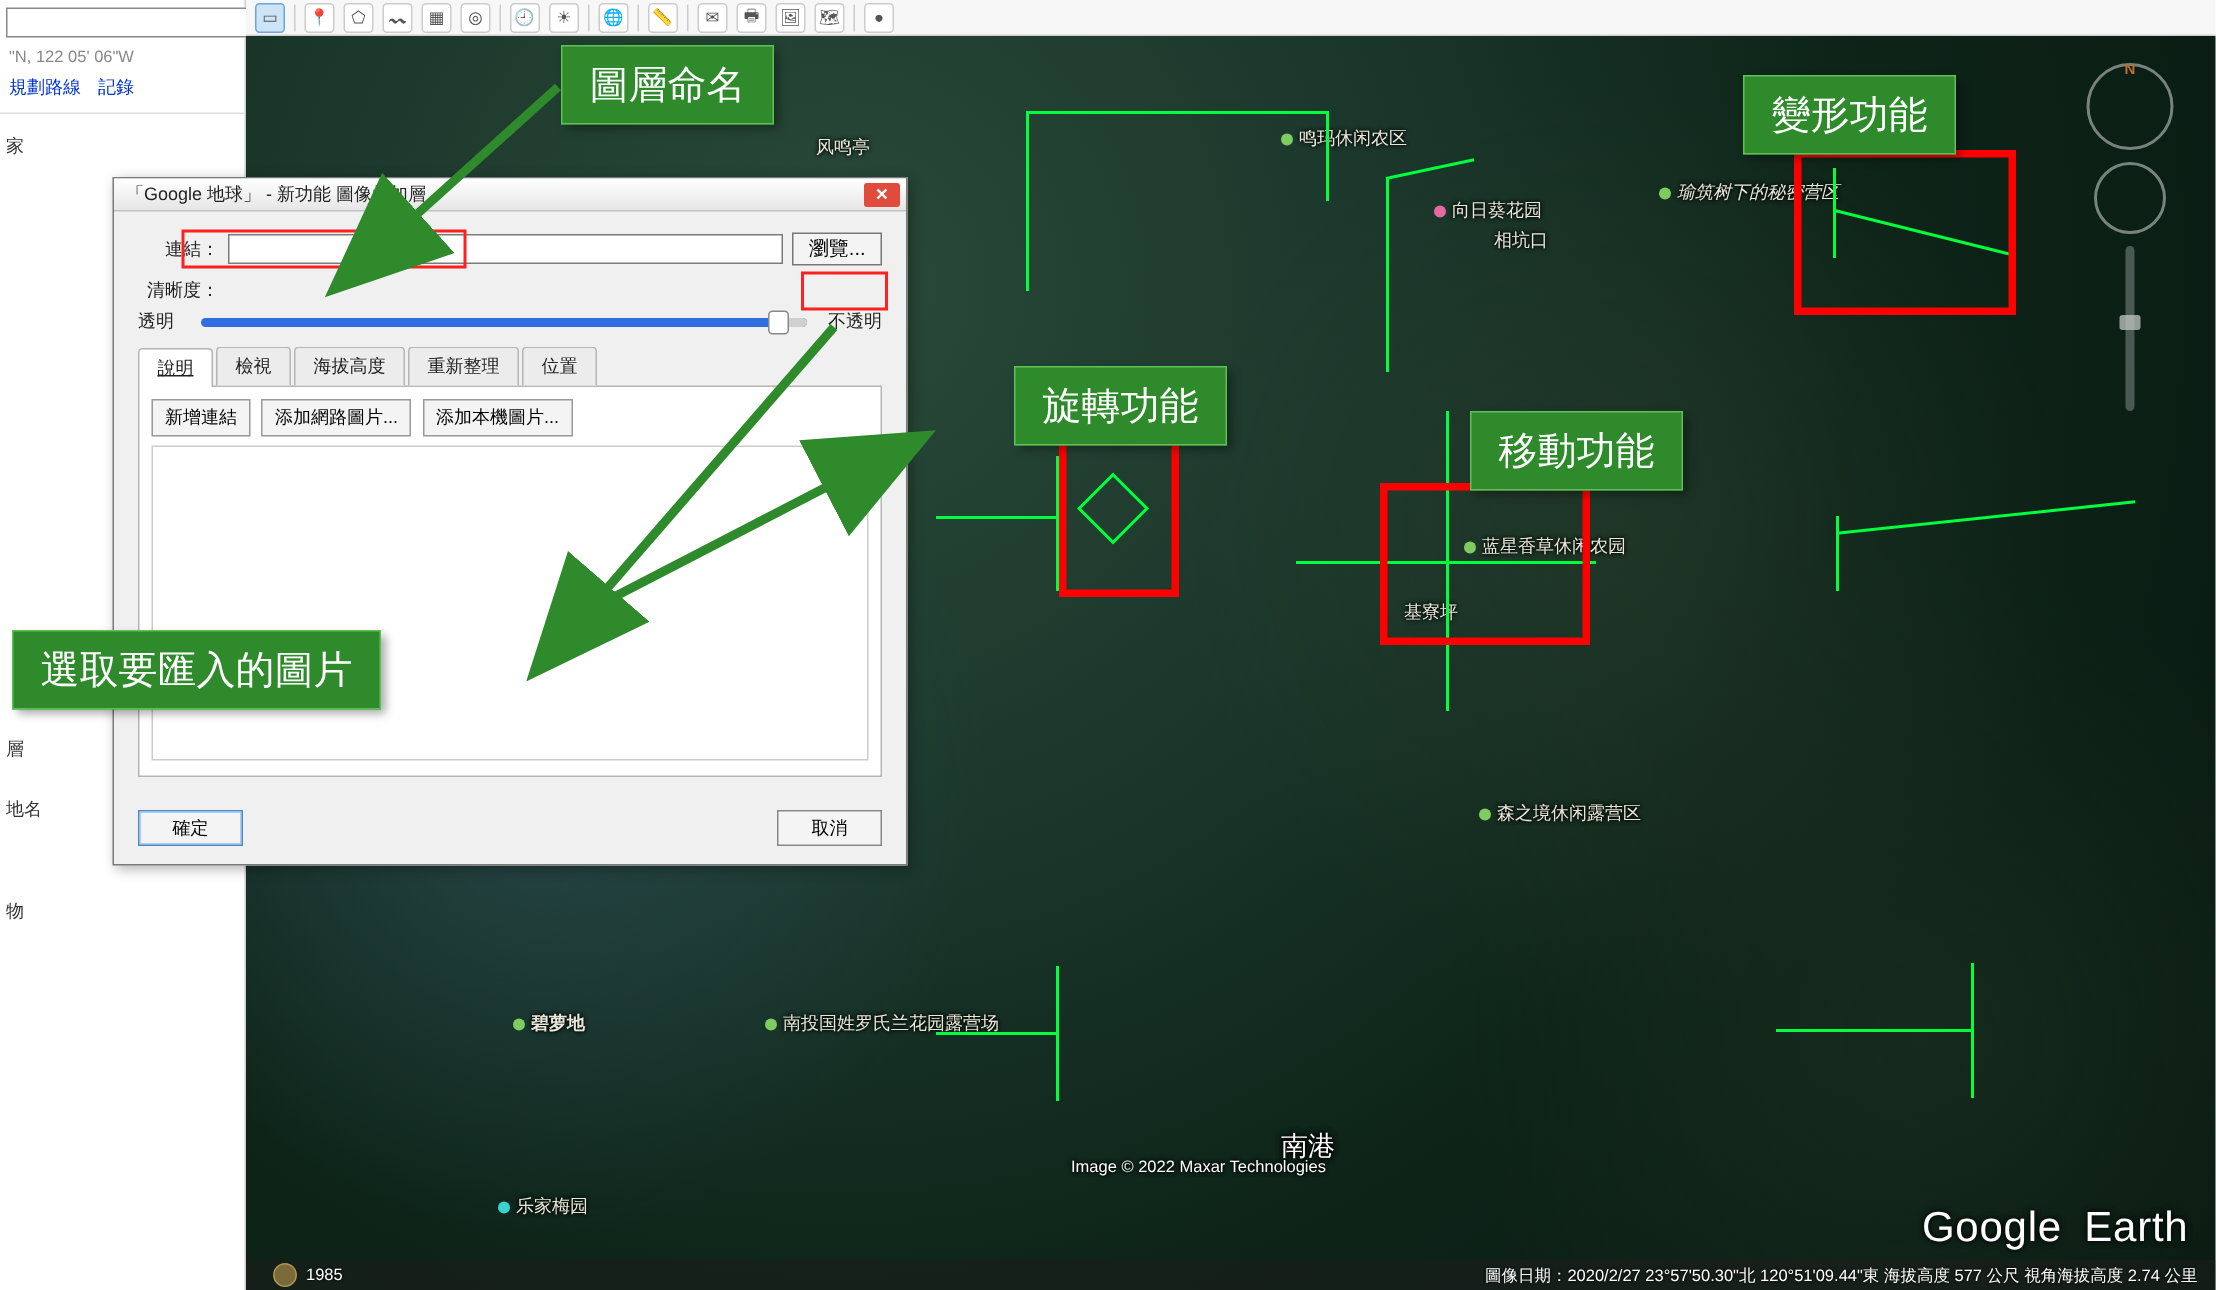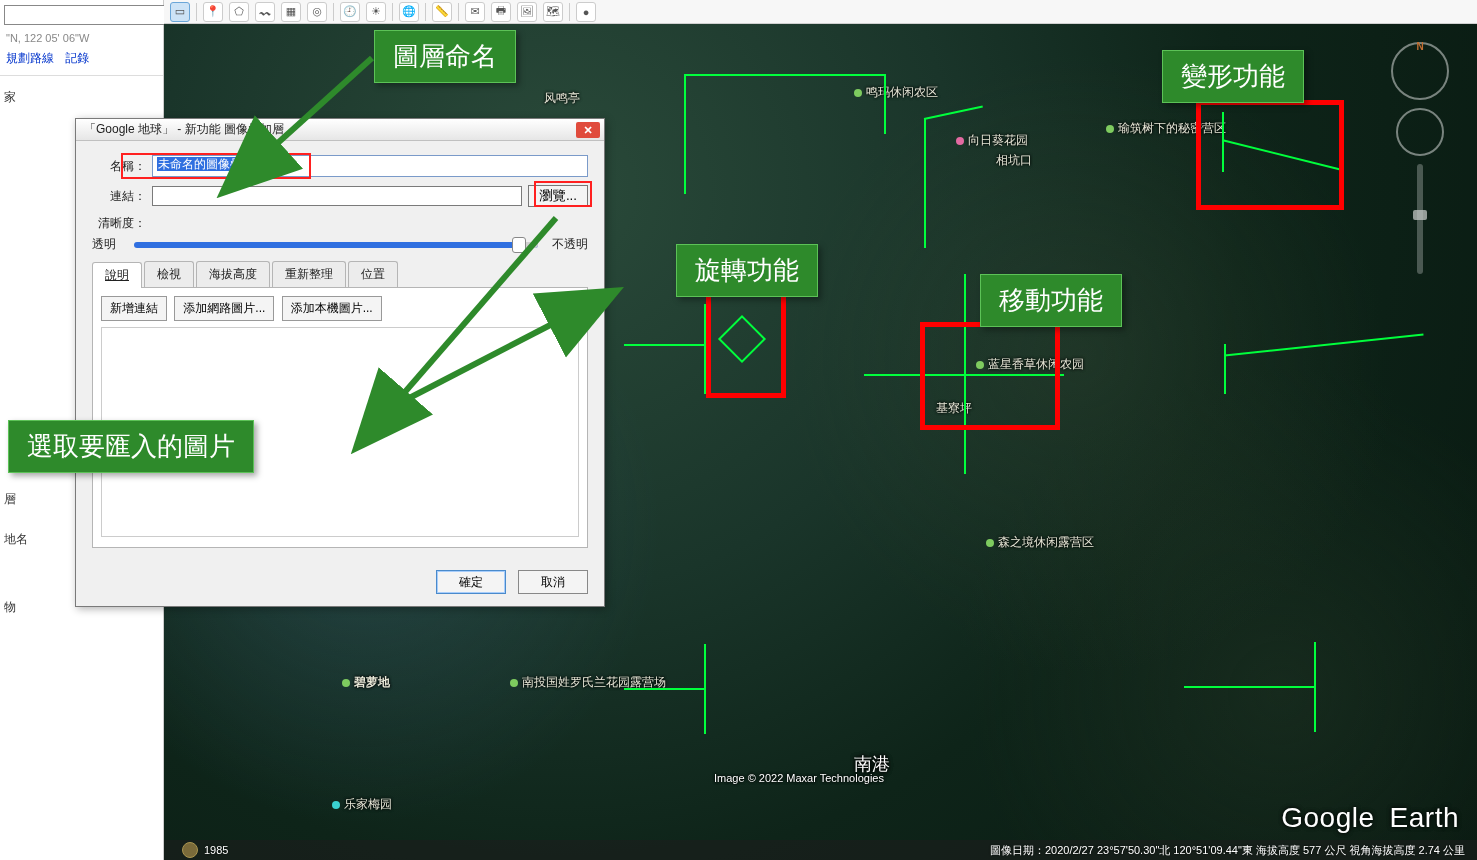--- a/index.html
+++ b/index.html
@@ -147,21 +147,21 @@
   }
   .mini-btn {
     padding:3px 8px; border:1px solid #999; background:#f4f4f4;
     cursor:pointer; font-size:12px; margin-right:4px;
   }
   .bigtext {
     margin-top:6px; width:100%; height:210px;
     border:1px solid #ccc; background:#fff;
   }
   .dlg-foot {
-    display:flex; justify-content:flex-end; gap:12px;
+    display:flex; justify-content:space-between; gap:12px;
     padding:10px 16px 12px 16px;
   }
   .ok-btn, .cancel-btn {
     min-width:70px; height:24px; border:1px solid #888;
     background:#f4f4f4; cursor:pointer; font-size:12px;
   }
   .ok-btn { border-color:#4a8acb; box-shadow:0 0 0 1px #a7cdfb inset;}
 
   
   .ann-red { position:absolute; border:2px solid #ff2020; pointer-events:none; }
@@ -214,21 +214,21 @@
   <span class="tsep"></span>
   <span class="tbtn">●</span>
 </div>
 
 <div class="map">
 
   <div class="place-label" style="left:380px; top:66px;">风鸣亭</div>
   <div class="place-label" style="left:690px; top:60px;"><span class="dot"></span><span>鸣玛休闲农区</span></div>
   <div class="place-label" style="left:792px; top:108px;"><span class="dot" style="background:#e36aa2"></span><span>向日葵花园</span></div>
   <div class="place-label" style="left:832px; top:128px;">相坑口</div>
-  <div class="place-label" style="left:942px; top:96px;"><span class="dot"></span><span>瑜筑树下的秘密营区</span></div>
+  <div class="place-label" style="left:942px; top:96px;font-style:italic;"><span class="dot"></span><span>瑜筑树下的秘密营区</span></div>
   <div class="place-label" style="left:346px; top:650px;"><span class="dot"></span><span>南投国姓罗氏兰花园露营场</span></div>
   <div class="place-label" style="left:178px; top:650px;font-weight:bold;"><span class="dot"></span><span>碧萝地</span></div>
   <div class="place-label" style="left:822px; top:510px;"><span class="dot"></span><span>森之境休闲露营区</span></div>
   <div class="place-label" style="left:772px; top:376px;">基寮坪</div>
   <div class="place-label" style="left:812px; top:332px;"><span class="dot"></span><span>蓝星香草休闲农园</span></div>
   <div class="place-label big" style="left:690px; top:728px;">南港</div>
   <div class="place-label" style="left:168px; top:772px;"><span class="dot" style="background:#3ad1d1"></span><span>乐家梅园</span></div>
 
   <div class="attribution" style="left:550px; top:748px;">Image © 2022 Maxar Technologies</div>
 
@@ -283,26 +283,20 @@
     <span>圖像日期：2020/2/27    23°57'50.30"北  120°51'09.44"東  海拔高度   577 公尺   視角海拔高度  2.74 公里</span>
   </div>
 </div>
 
 <div class="dialog">
   <div class="dlg-title">
     <span class="txt">「Google 地球」 - 新功能 圖像疊加層</span>
     <span class="dlg-close">✕</span>
   </div>
   <div class="dlg-body">
-    <div class="formrow">
-      <label>名稱：</label>
-      <div class="name-input">
-        <span class="sel">未命名的圖像疊加層</span>
-      </div>
-    </div>
 
     <div class="ann-red" style="left:45px; top:34px; width:190px; height:26px;"></div>
 
     <div class="formrow">
       <label>連結：</label>
       <input class="link-input" style="">
       <button class="browse-btn">瀏覽...</button>
     </div>
 
     <div class="ann-red" style="left:458px; top:62px; width:58px; height:26px;"></div>

